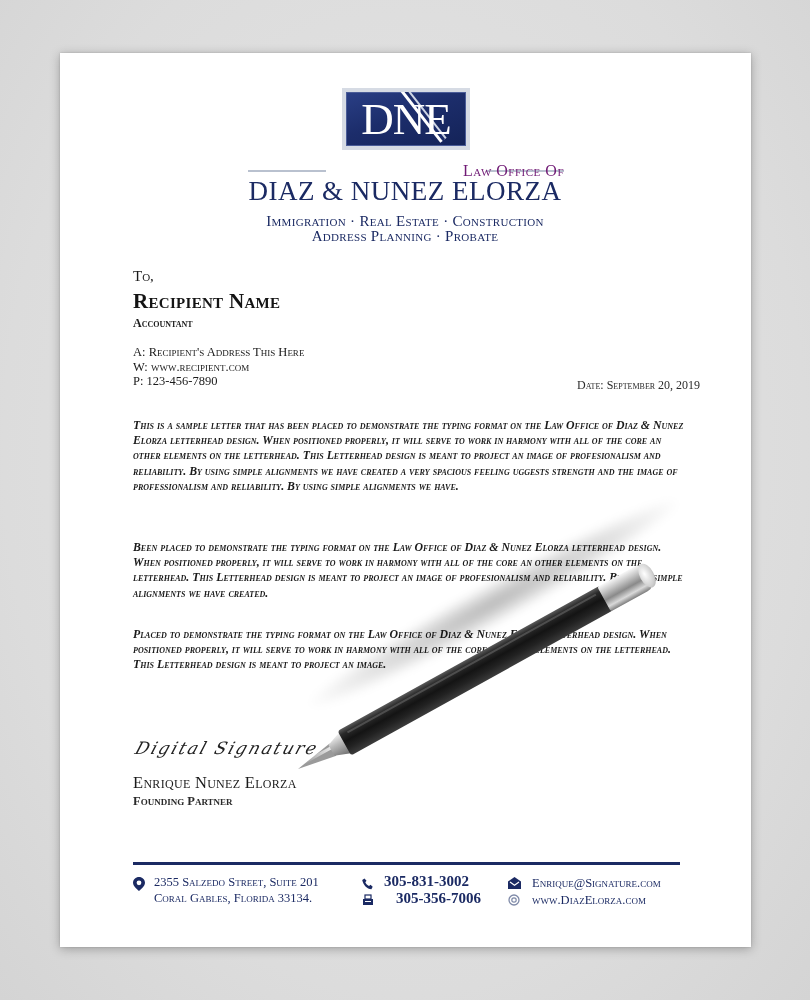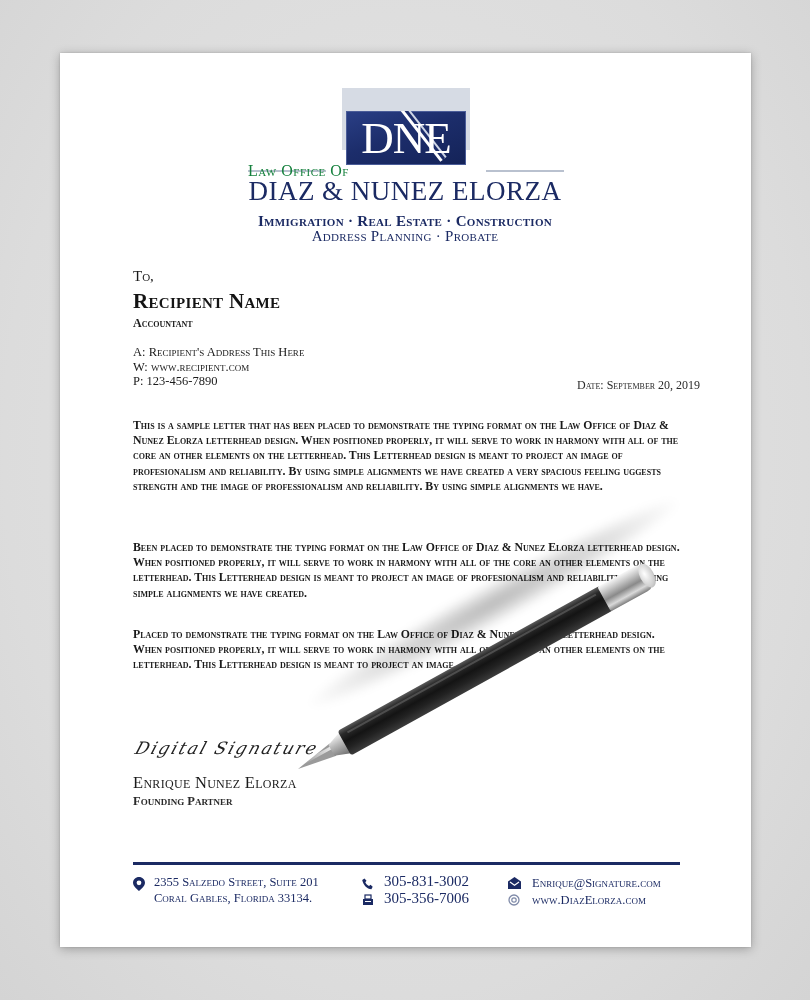--- a/index.html
+++ b/index.html
@@ -15,77 +15,76 @@
   }
   
   .logo-box {
     position:absolute; left:342px; top:88px; width:128px; height:62px;
     background:#d6dbe4; box-sizing:border-box; padding:4px;
   }
   .logo-inner {
     width:100%; height:100%; position:relative; overflow:hidden;
     background: linear-gradient(160deg, #2a3f86 0%, #1c2d6b 45%, #142358 100%);
     box-shadow: inset 0 0 0 1px #4a5c98;
-    margin-top: 19px;
   }
   .logo-text {
     position:absolute; left:0; right:0; top:3px; text-align:center;
     color:#ffffff; font-size:45px; line-height:48px; letter-spacing:-1px;
     font-family:"Liberation Serif", serif;
   }
   .logo-slash {
     position:absolute; left:50px; top:-6px; width:3px; height:72px;
     background:#ffffff; transform: rotate(-38deg); transform-origin: top left;
     box-shadow: 3px 0 0 #1c2d6b, 5px 0 0 #cfd6e6;
   }
   .law-office-row {
     position:absolute; left:248px; top:162px; width:316px; height:18px;
   }
   .law-line {
     position:absolute; top:8px; height:2px; background:#b9c1cf;
   }
   .law-office {
-    position:absolute; left:0; right:0; top:0; text-align:left;
-    color:#15803d; font-size:16px; line-height:18px; font-variant:small-caps; letter-spacing:0.5px;
+    position:absolute; left:0; right:0; top:0; text-align:right;
+    color:#701a75; font-size:16px; line-height:18px; font-variant:small-caps; letter-spacing:0.5px;
   }
   .firm-name {
     position:absolute; left:240px; top:176px; width:330px; text-align:center;
     color:#1b2a63; font-size:27px; line-height:30px; letter-spacing:0.5px;
   }
   .practice {
     position:absolute; left:220px; width:370px; text-align:center;
     color:#1b2a63; font-size:15px; line-height:16px; font-variant:small-caps; letter-spacing:0.3px;
   }
   
   .txt { position:absolute; color:#1a1a1a; font-variant:small-caps; white-space:nowrap; }
   .to-label { left:133px; top:268px; font-size:15px; }
   .recipient-name { left:133px; top:289px; font-size:21px; font-weight:bold; color:#141414; letter-spacing:0.3px; }
   .recipient-title { left:133px; top:316px; font-size:12px; font-weight:bold; }
   .addr { left:133px; font-size:12.5px; }
   .date { left:577px; top:378px; font-size:12px; color:#2a2a2a; }
   .body-para {
     position:absolute; left:133px; width:552px;
     font-size:11.8px; line-height:15.2px; color:#1a1a1a; font-weight:bold;
-    font-variant:small-caps; text-align:left;
+    font-variant:small-caps; text-align:left;font-style:italic;
   }
   .sig-script {
     position:absolute; left:136px; top:738px; font-size:17px; color:#222;
     font-family:"DejaVu Serif", serif; font-style:italic; letter-spacing:2px;
     transform: skewX(-18deg);
   }
   .signer-name { left:133px; top:773px; font-size:16.5px; color:#1a1a1a; letter-spacing:0.3px; }
   .signer-title { left:133px; top:794px; font-size:12.5px; font-weight:bold; color:#2a2a2a; }
   
   .footer-rule {
     position:absolute; left:133px; top:862px; width:547px; height:3px; background:#1b2a63;
   }
   .foot {
     position:absolute; color:#1b2a63; font-variant:small-caps; white-space:nowrap; font-size:12.5px;
   }
-  .foot-phone { font-size:15px; }
+  .foot-phone { font-size:15px;font-weight:bold; }
   .ficon {
     position:absolute; width:12px; height:12px; color:#1b2a63; font-size:12px; line-height:12px; text-align:center;
   }
   
   .pen-shadow {
     position:absolute; left:310px; top:685px; width:420px; height:40px;
     background: radial-gradient(ellipse at center, rgba(0,0,0,0.28) 0%, rgba(0,0,0,0.12) 45%, rgba(0,0,0,0) 72%);
     transform: rotate(-29deg); transform-origin: left center; filter: blur(4px);
   }
   .pen {
@@ -134,21 +133,21 @@
     <div class="logo-text">DNE</div>
   </div>
 </div>
 
 <div class="law-office-row">
   <div class="law-line" style="left:0; width:78px;"></div>
   <div class="law-line" style="right:0; width:78px;"></div>
   <div class="law-office">Law Office Of</div>
 </div>
 <div class="firm-name">DIAZ &amp; NUNEZ ELORZA</div>
-<div class="practice" style="top:213px;font-weight:bold;">Immigration · Real Estate · Construction</div>
+<div class="practice" style="top:213px;">Immigration · Real Estate · Construction</div>
 <div class="practice" style="top:228px;">Address Planning · Probate</div>
 
 <div class="txt to-label">To,</div>
 <div class="txt recipient-name">Recipient Name</div>
 <div class="txt recipient-title">Accountant</div>
 <div class="txt addr" style="top:345px;">A: Recipient's Address This Here</div>
 <div class="txt addr" style="top:360px;">W: www.recipient.com</div>
 <div class="txt addr" style="top:374px;">P: 123-456-7890</div>
 
 <div class="txt date">Date: September 20, 2019</div>
@@ -177,21 +176,21 @@
     </svg>
 </div>
 <div class="foot foot-phone" style="left:384px; top:873px;">305-831-3002</div>
 <div class="ficon" style="left:362px; top:894px;">
   <svg width="12" height="12" viewBox="0 0 12 12">
       <rect x="1" y="5" width="10" height="6" fill="#1b2a63"></rect>
       <rect x="3" y="1" width="6" height="4" fill="none" stroke="#1b2a63" stroke-width="1.2"></rect>
       <rect x="3" y="7" width="6" height="1" fill="#fff"></rect>
     </svg>
 </div>
-<div class="foot foot-phone" style="left:384px; top:890px;text-align:center;">305-356-7006</div>
+<div class="foot foot-phone" style="left:396px; top:890px;text-align:center;">305-356-7006</div>
 
 <div class="ficon" style="left:508px; top:877px;">
   <svg width="13" height="12" viewBox="0 0 13 12">
       <path d="M6.5 0L0 4.5V12h13V4.5z" fill="#1b2a63"></path>
       <path d="M2 5l4.5 3.2L11 5" stroke="#fff" stroke-width="1.2" fill="none"></path>
     </svg>
 </div>
 <div class="foot" style="left:532px; top:876px;">Enrique@Signature.com</div>
 <div class="ficon" style="left:508px; top:894px;">
   <svg width="12" height="12" viewBox="0 0 12 12">

